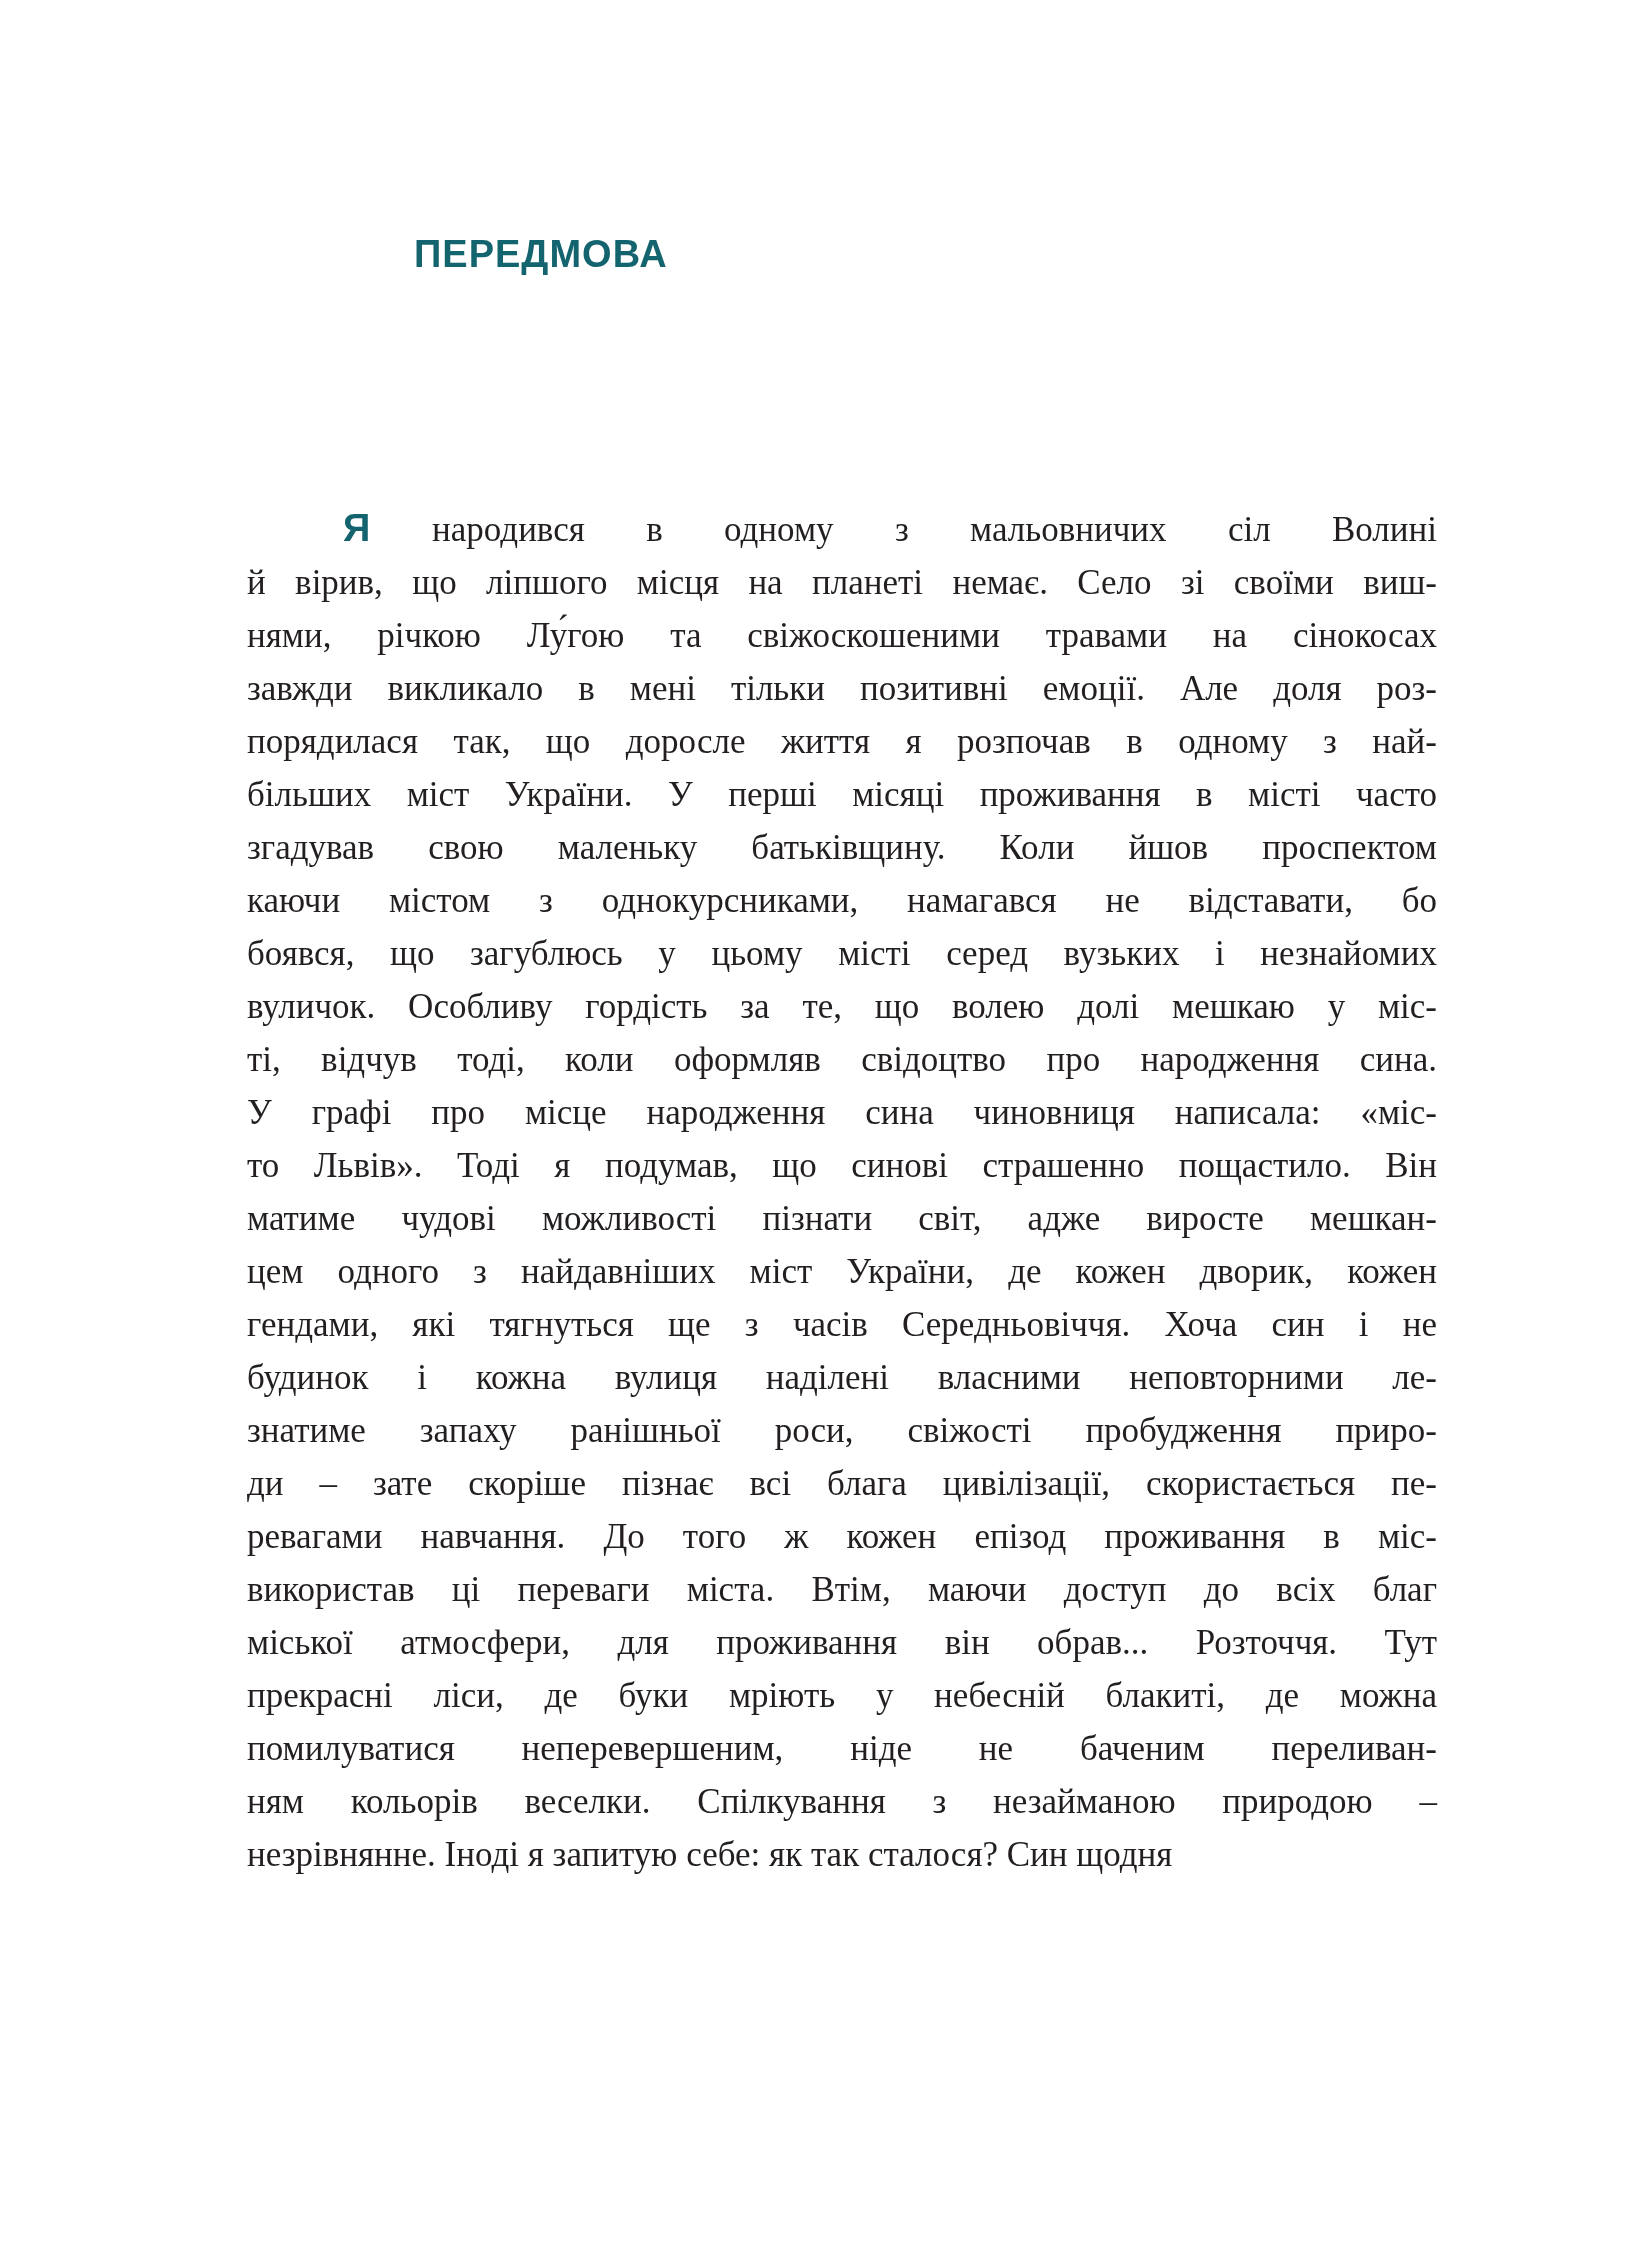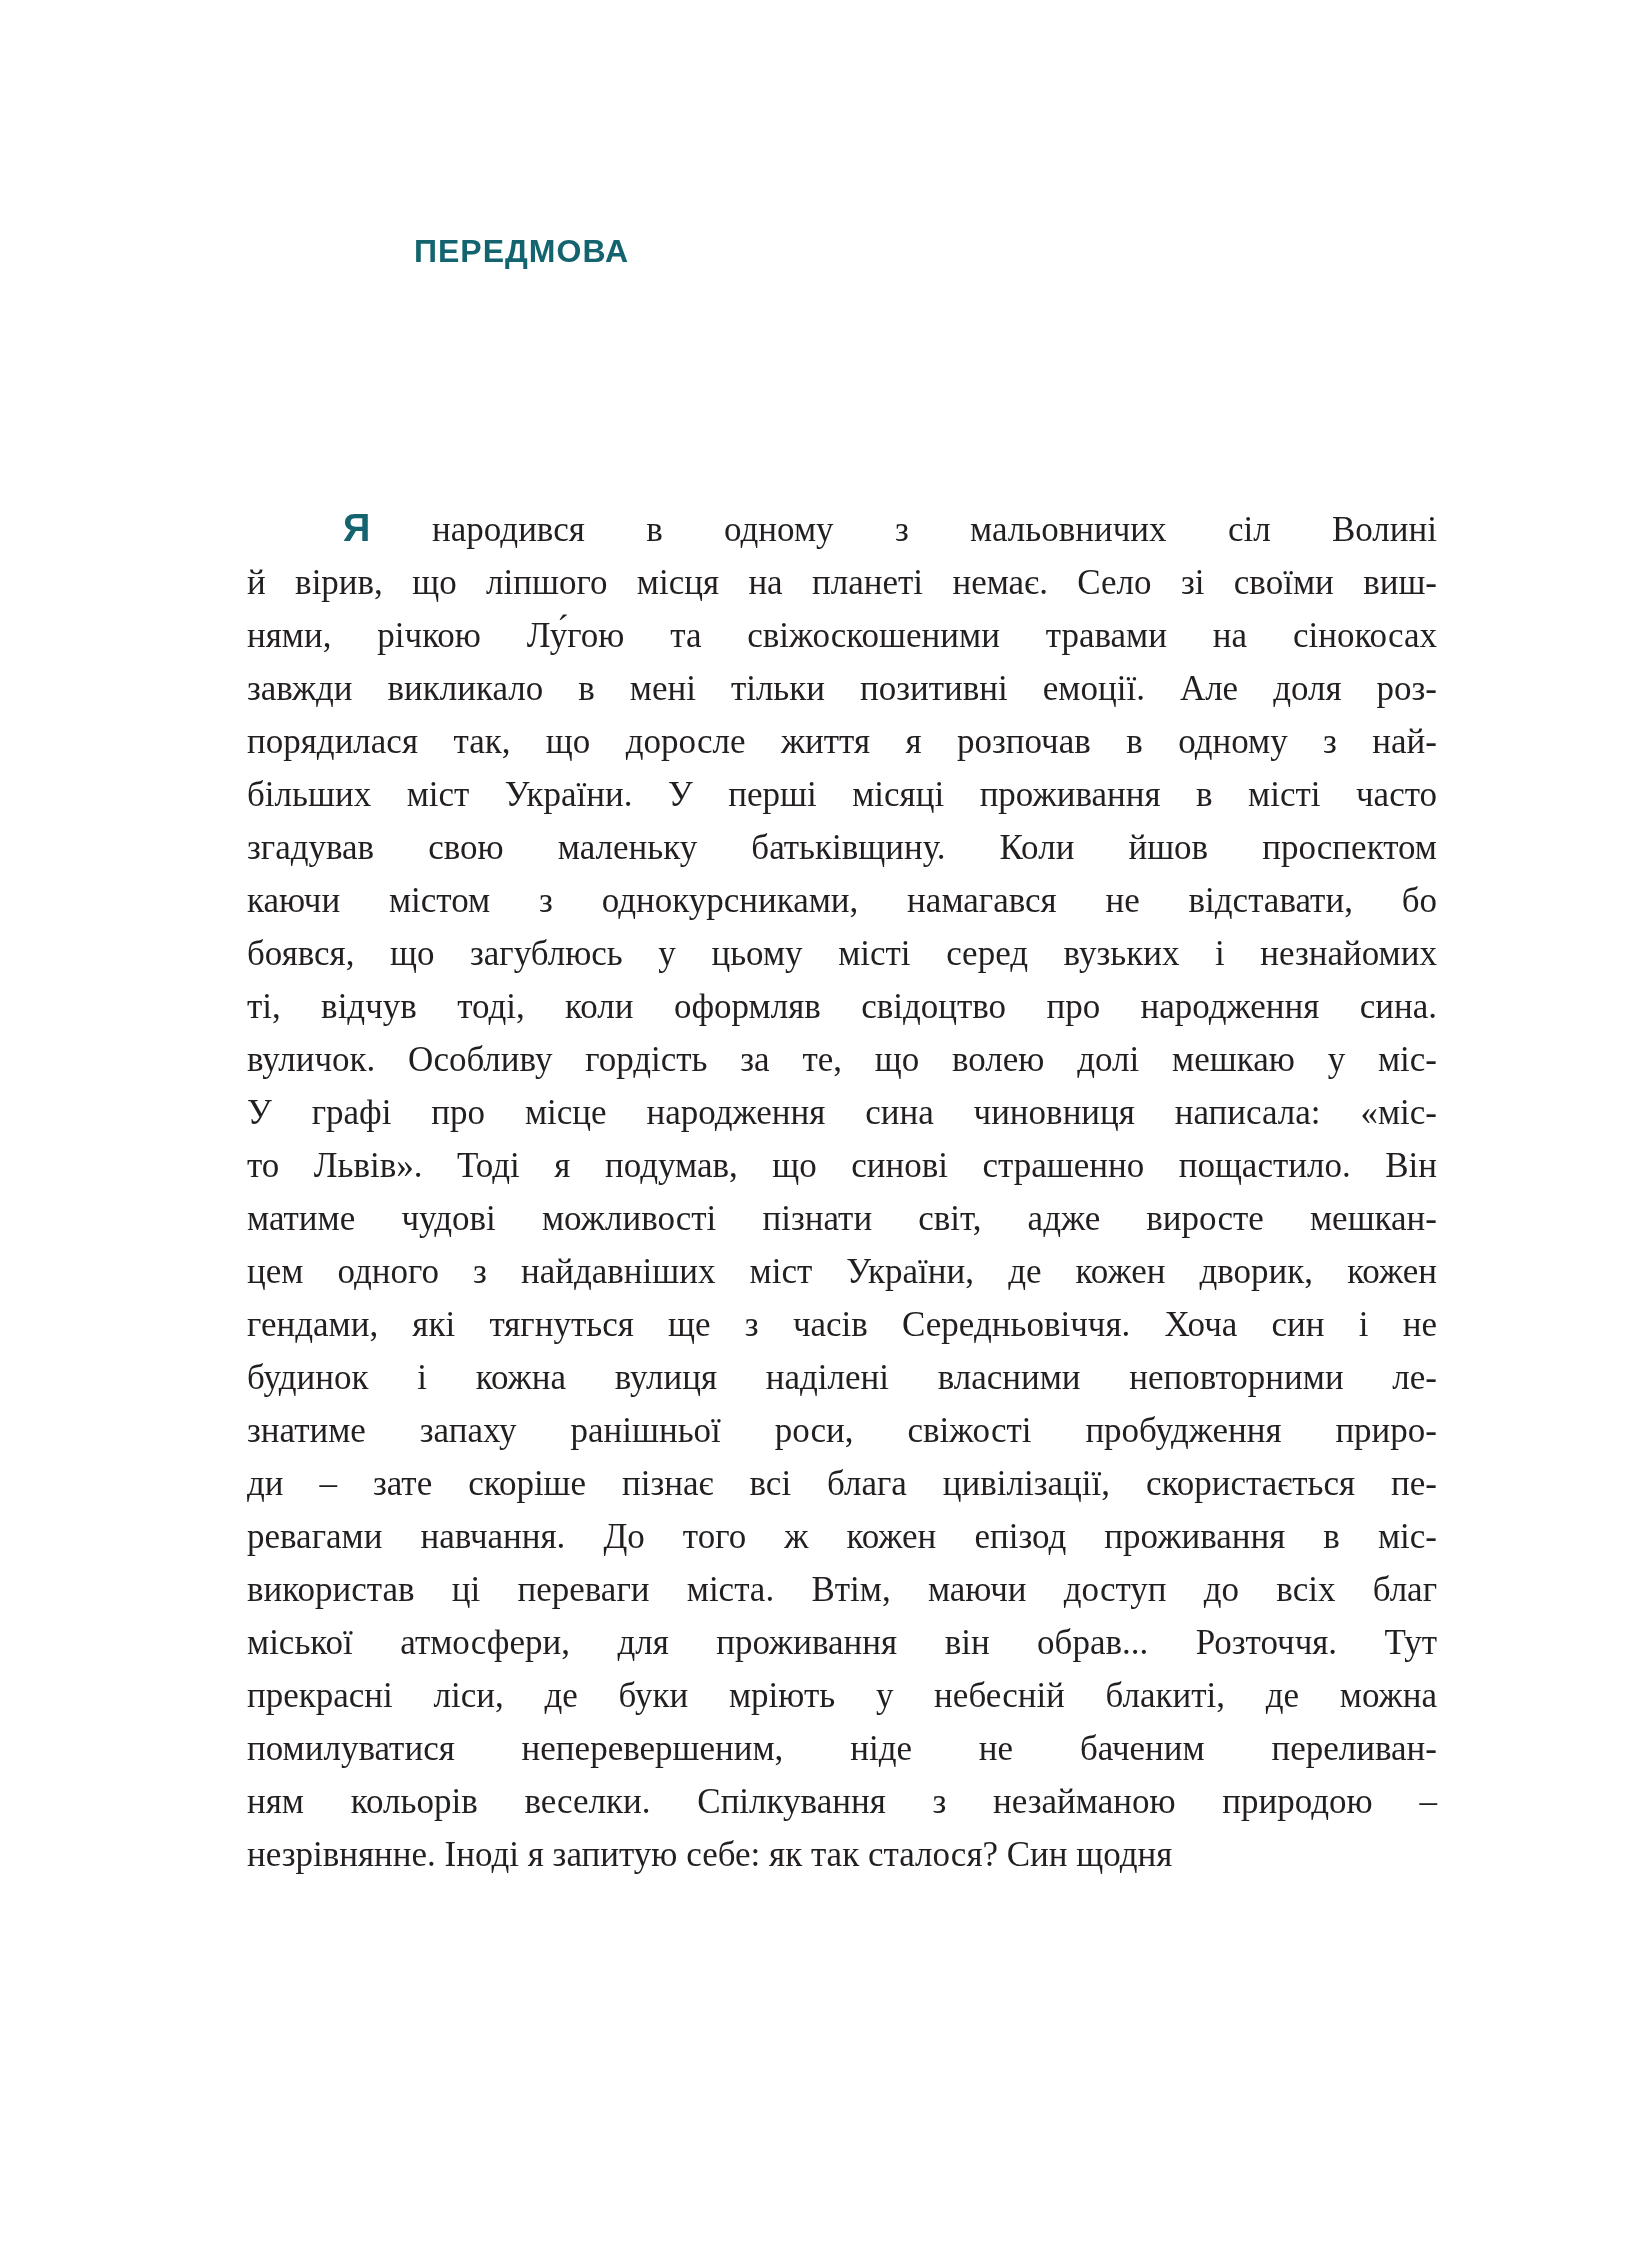--- a/index.html
+++ b/index.html
@@ -17,21 +17,21 @@
     box-sizing: border-box;
   }
 
   
   .chapter-heading {
     position: absolute;
     left: 414px;
     top: 233px;
     font-family: "Liberation Sans", sans-serif;
     font-weight: 700;
-    font-size: 32px;
+    font-size: 38px;
     letter-spacing: 1px;
     color: #13646e;
     margin: 0;
     white-space: nowrap;
   }
 
   
   .body-block {
     position: absolute;
     left: 208px;
@@ -84,22 +84,22 @@
     <p id="para">
         <span class="tl"><span class="para-indent"></span><span class="drop-initial">Я</span> народився в одному з мальовничих сіл Волині</span>
         <span class="tl">й вірив, що ліпшого місця на планеті немає. Село зі своїми виш-</span>
         <span class="tl">нями, річкою Лу́гою та свіжоскошеними травами на сінокосах</span>
         <span class="tl">завжди викликало в мені тільки позитивні емоції. Але доля роз-</span>
         <span class="tl">порядилася так, що доросле життя я розпочав в одному з най-</span>
         <span class="tl">більших міст України. У перші місяці проживання в місті часто</span>
         <span class="tl">згадував свою маленьку батьківщину. Коли йшов проспектом</span>
         <span class="tl">каючи містом з однокурсниками, намагався не відставати, бо</span>
         <span class="tl">боявся, що загублюсь у цьому місті серед вузьких і незнайомих</span>
+        <span class="tl">вуличок. Особливу гордість за те, що волею долі мешкаю у міс-</span>
         <span class="tl">ті, відчув тоді, коли оформляв свідоцтво про народження сина.</span>
-        <span class="tl">вуличок. Особливу гордість за те, що волею долі мешкаю у міс-</span>
         <span class="tl">У графі про місце народження сина чиновниця написала: «міс-</span>
         <span class="tl">то Львів». Тоді я подумав, що синові страшенно пощастило. Він</span>
         <span class="tl">матиме чудові можливості пізнати світ, адже виросте мешкан-</span>
         <span class="tl">цем одного з найдавніших міст України, де кожен дворик, кожен</span>
         <span class="tl">гендами, які тягнуться ще з часів Середньовіччя. Хоча син і не</span>
         <span class="tl">будинок і кожна вулиця наділені власними неповторними ле-</span>
         <span class="tl">знатиме запаху ранішньої роси, свіжості пробудження приро-</span>
         <span class="tl">ди – зате скоріше пізнає всі блага цивілізації, скористається пе-</span>
         <span class="tl">ревагами навчання. До того ж кожен епізод проживання в міс-</span>
         <span class="tl">використав ці переваги міста. Втім, маючи доступ до всіх благ</span>

